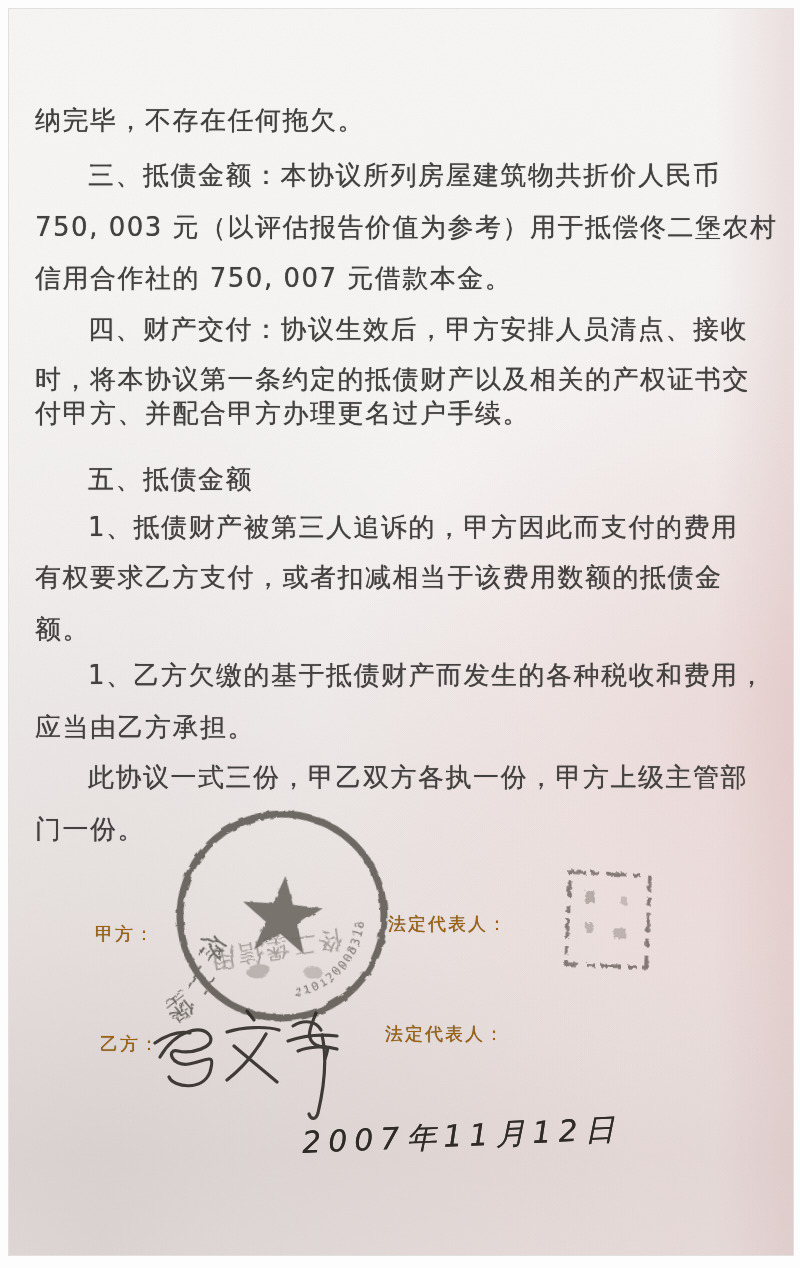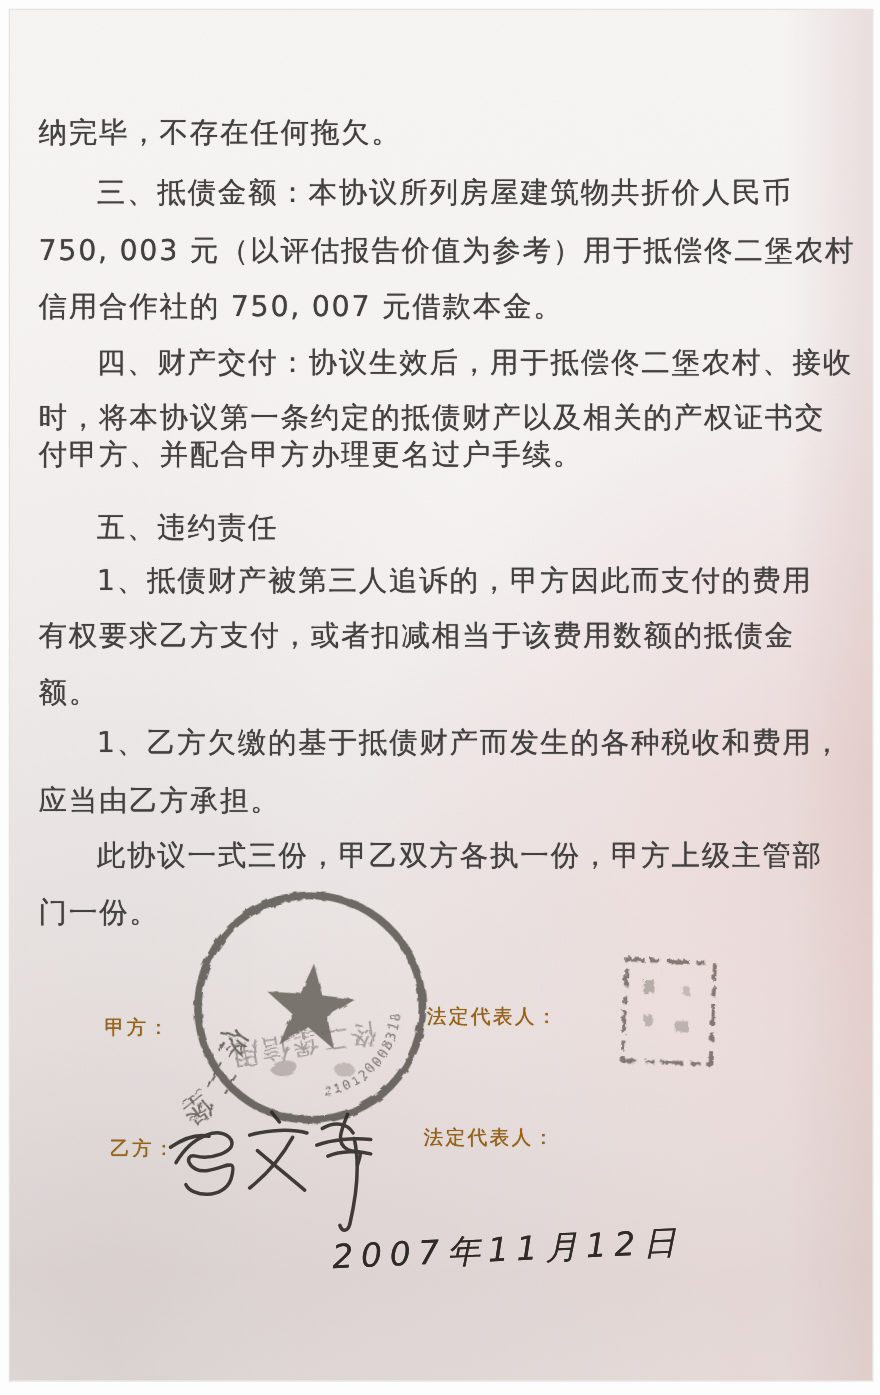--- a/index.html
+++ b/index.html
@@ -53,24 +53,24 @@
     <feTurbulence type="fractalNoise" baseFrequency="0.85" numOctaves="2" stitchTiles="stitch"></feTurbulence>
     <feColorMatrix type="matrix" values="0 0 0 0 0.42  0 0 0 0 0.39  0 0 0 0 0.39  0 0 0 0.55 0"></feColorMatrix>
   </filter>
   <rect width="786" height="1248" filter="url(#g)" opacity="0.10"></rect>
 </svg>
 
 <div class="line" style="top:103px">纳完毕，不存在任何拖欠。</div>
 <div class="line indent" style="top:158px">三、抵债金额：本协议所列房屋建筑物共折价人民币</div>
 <div class="line" style="top:210px">750, 003 元（以评估报告价值为参考）用于抵偿佟二堡农村</div>
 <div class="line" style="top:261px">信用合作社的 750, 007 元借款本金。</div>
-<div class="line indent" style="top:312px">四、财产交付：协议生效后，用于抵偿佟二堡农村、接收</div>
+<div class="line indent" style="top:312px">四、财产交付：协议生效后，甲方安排人员清点、接收</div>
 <div class="line" style="top:362px">时，将本协议第一条约定的抵债财产以及相关的产权证书交</div>
 <div class="line" style="top:396px">付甲方、并配合甲方办理更名过户手续。</div>
-<div class="line indent" style="top:462px">五、违约责任</div>
+<div class="line indent" style="top:462px">五、抵债金额</div>
 <div class="line indent" style="top:510px">1、抵债财产被第三人追诉的，甲方因此而支付的费用</div>
 <div class="line" style="top:560px">有权要求乙方支付，或者扣减相当于该费用数额的抵债金</div>
 <div class="line" style="top:612px">额。</div>
 <div class="line indent" style="top:658px">1、乙方欠缴的基于抵债财产而发生的各种税收和费用，</div>
 <div class="line" style="top:710px">应当由乙方承担。</div>
 <div class="line indent" style="top:760px">此协议一式三份，甲乙双方各执一份，甲方上级主管部</div>
 <div class="line" style="top:812px">门一份。</div>
 
 <div class="label" style="left:95px;top:922px">甲方：</div>
 <div class="label" style="left:388px;top:912px">法定代表人：</div>

